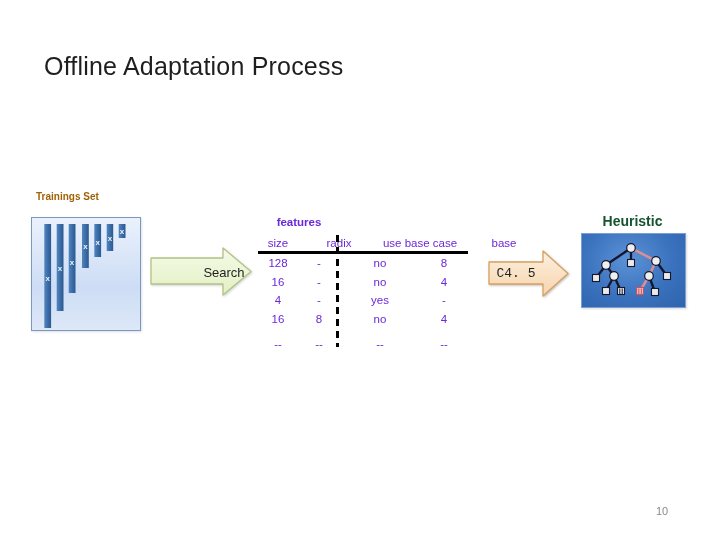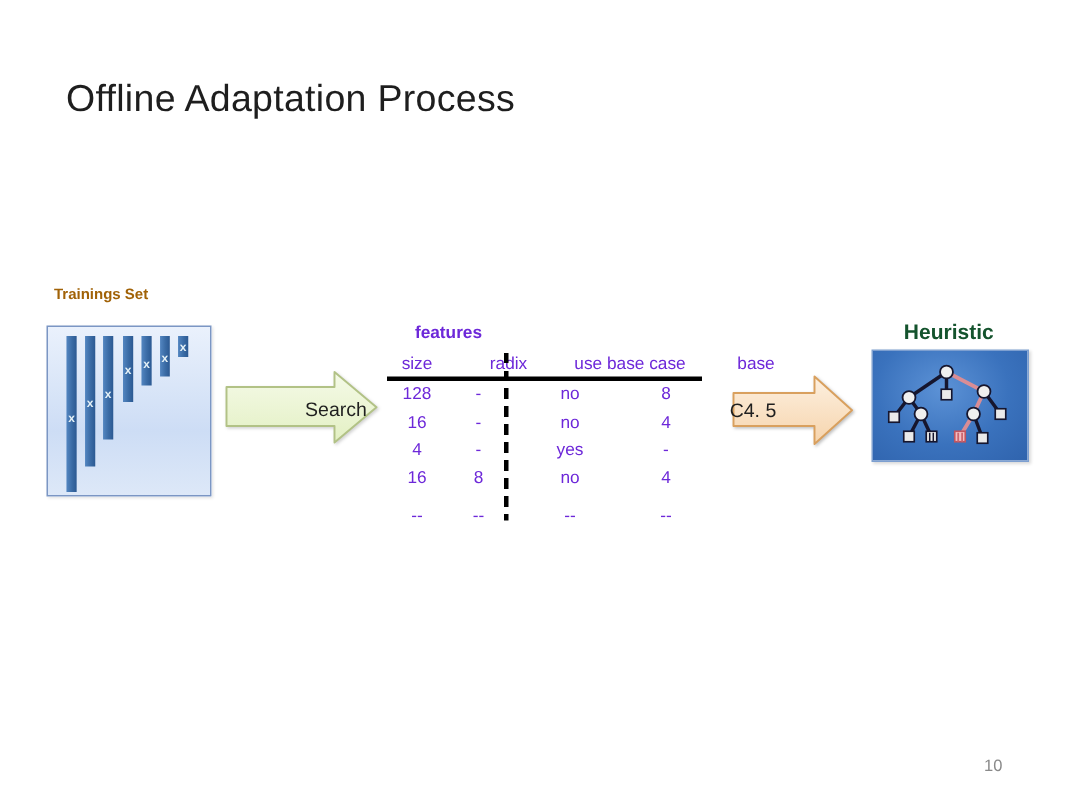--- a/index.html
+++ b/index.html
@@ -158,21 +158,21 @@
     <svg width="81" height="47" viewBox="0 0 81 47" style="filter:drop-shadow(1px 1.5px 1px rgba(0,0,0,0.25));">
       <defs>
         <linearGradient id="orangeGrad" x1="0" y1="0" x2="0" y2="1">
           <stop offset="0" stop-color="#fdf0e0"></stop>
           <stop offset="1" stop-color="#f6d4ac"></stop>
         </linearGradient>
       </defs>
       <polygon points="1,12 55,12 55,1 80,23.5 55,46 55,34 1,34" fill="url(#orangeGrad)" stroke="#d9a05e" stroke-width="1.3" stroke-linejoin="round"></polygon>
     </svg>
   </div>
-  <div class="arrow-label" style="left:475px; top:261px; width:54px; height:25px;">C4. 5</div>
+  <div class="arrow-label" style="left:489px; top:261px; width:54px; height:25px;font-family:Liberation Mono, monospace;">C4. 5</div>
 
   <div class="heur-label">Heuristic</div>
   <div class="tree-box">
     <svg width="103" height="73" viewBox="0 0 103 73">
       <g stroke="#d98d95" stroke-width="2.6" stroke-linecap="round">
         <line x1="49" y1="14" x2="74" y2="27"></line>
         <line x1="74" y1="27" x2="67" y2="42"></line>
         <line x1="67" y1="42" x2="58" y2="57"></line>
       </g>
       <g stroke="#16162e" stroke-width="2.3" stroke-linecap="round">

